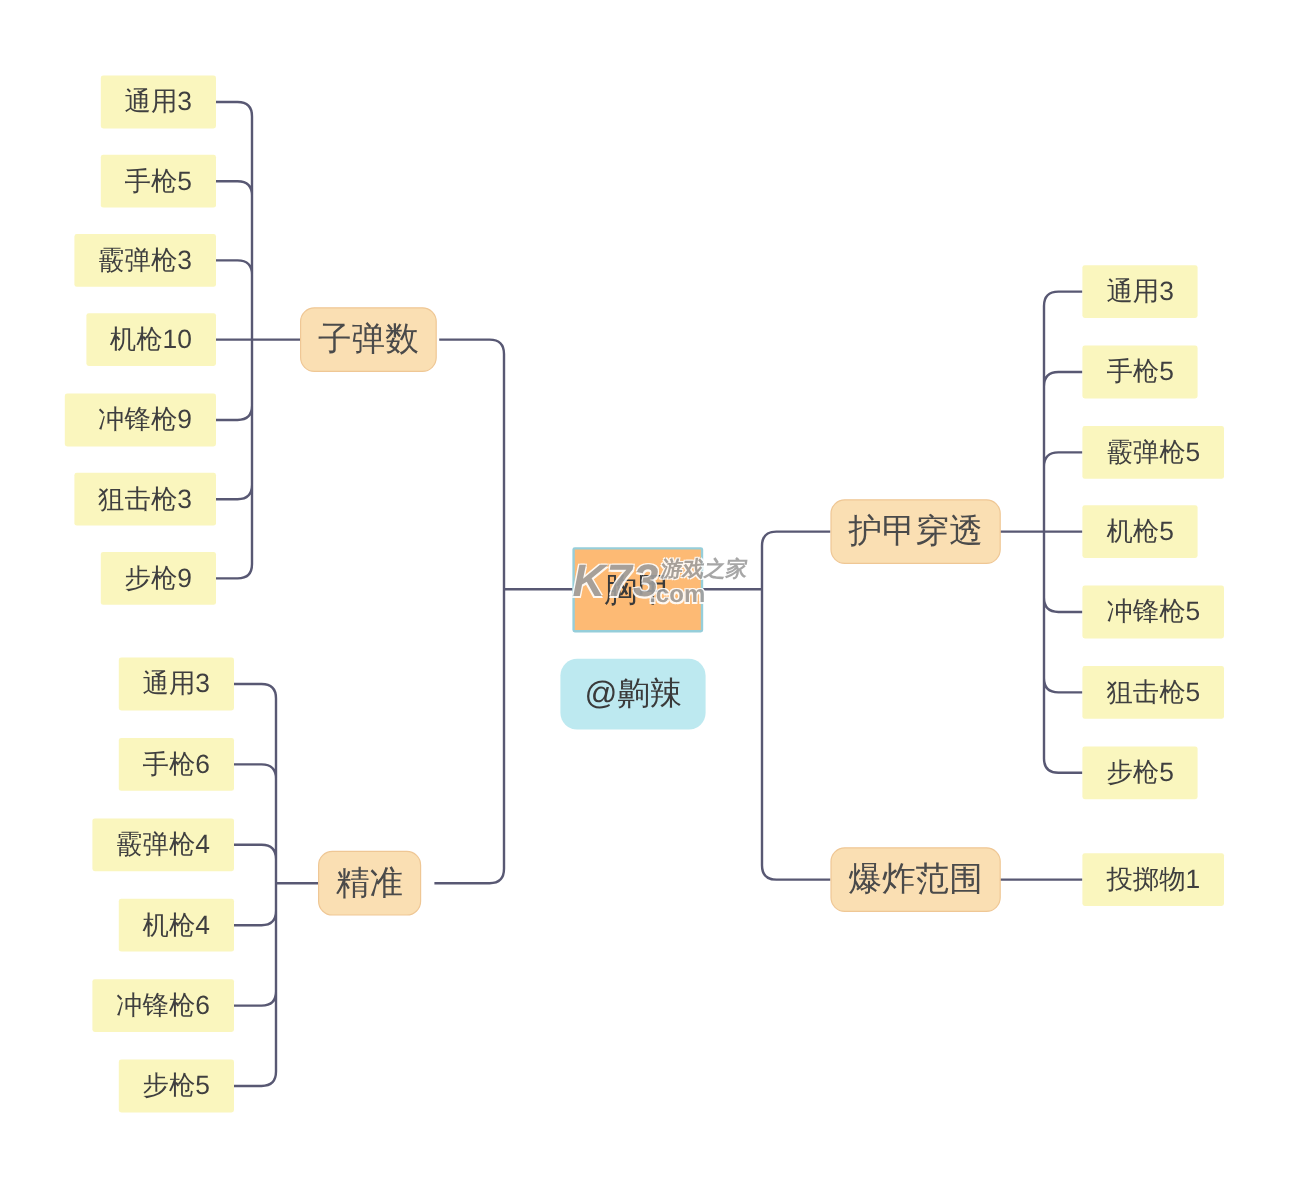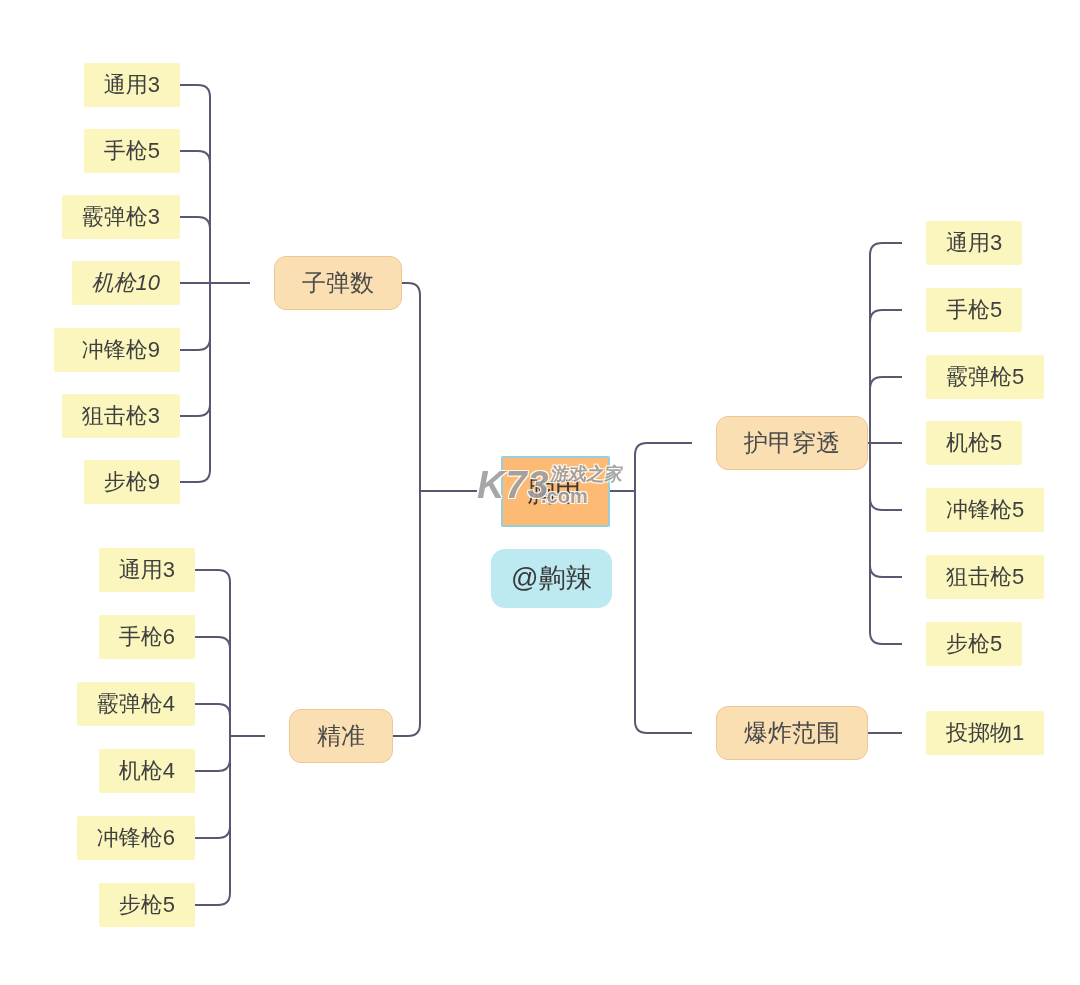--- a/index.html
+++ b/index.html
@@ -14,39 +14,38 @@
   svg.connectors {
     position: absolute;
     left: 0; top: 0;
     width: 1080px; height: 985px;
   }
   .node {
     position: absolute;
     box-sizing: border-box;
     white-space: nowrap;
     text-align: left;
-    margin-left: 24px;
   }
   .leaf {
     background: #FAF6BE;
     color: #3f3f3f;
     font-size: 22px;
     line-height: 26px;
     padding: 9px 20px;
     border-radius: 2px;
   }
   .leaf.r-anchor-1 { right: 900px; }
   .leaf.r-anchor-2 { right: 885px; }
   .branch {
     background: #FADFB3;
     border: 1px solid #EFC795;
     color: #4a4a4a;
-    font-size: 24px;
+    font-size: 28px;
     line-height: 28px;
-    padding: 12px 27px;
+    padding: 12px 14px;
     border-radius: 12px;
   }
   .root {
     background: #fdba74;
     border: 2px solid #96CEDA;
     color: #3a3a3a;
     font-size: 28px;
     width: 109px;
     height: 71px;
     border-radius: 2px;
@@ -122,21 +121,21 @@
   <div class="node author" style="left:467px; top:549px;">@齁辣</div>
 
   <div class="node branch" style="left:250px; top:256px;">子弹数</div>
   <div class="node branch" style="left:265px; top:709px;">精准</div>
   <div class="node branch" style="left:692px; top:416px;">护甲穿透</div>
   <div class="node branch" style="left:692px; top:706px;">爆炸范围</div>
 
   <div class="node leaf r-anchor-1" style="top:63px;">通用3</div>
   <div class="node leaf r-anchor-1" style="top:129px;">手枪5</div>
   <div class="node leaf r-anchor-1" style="top:195px;">霰弹枪3</div>
-  <div class="node leaf r-anchor-1" style="top:261px;font-style:italic;">机枪10</div>
+  <div class="node leaf r-anchor-1" style="top:261px;">机枪10</div>
   <div class="node leaf r-anchor-1" style="top:328px;padding-left:28px;">冲锋枪9</div>
   <div class="node leaf r-anchor-1" style="top:394px;">狙击枪3</div>
   <div class="node leaf r-anchor-1" style="top:460px;">步枪9</div>
 
   <div class="node leaf r-anchor-2" style="top:548px;">通用3</div>
   <div class="node leaf r-anchor-2" style="top:615px;">手枪6</div>
   <div class="node leaf r-anchor-2" style="top:682px;">霰弹枪4</div>
   <div class="node leaf r-anchor-2" style="top:749px;">机枪4</div>
   <div class="node leaf r-anchor-2" style="top:816px;">冲锋枪6</div>
   <div class="node leaf r-anchor-2" style="top:883px;">步枪5</div>

